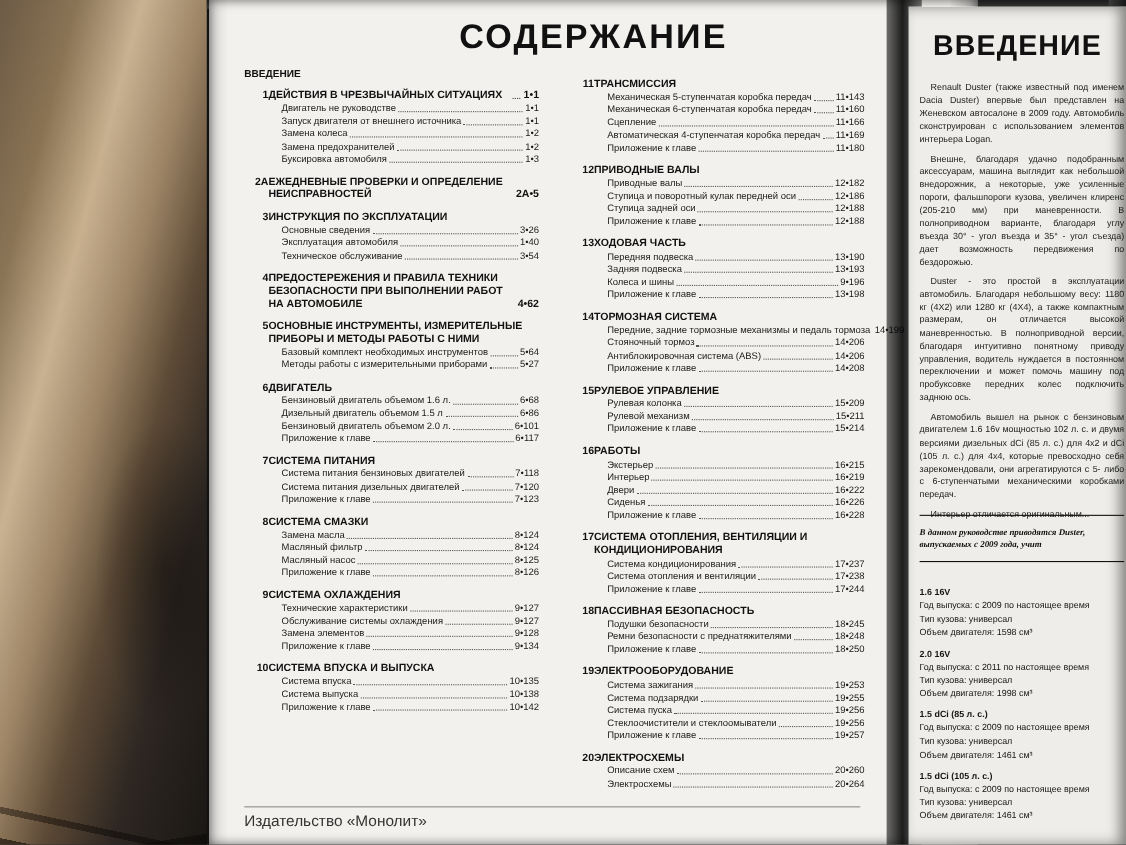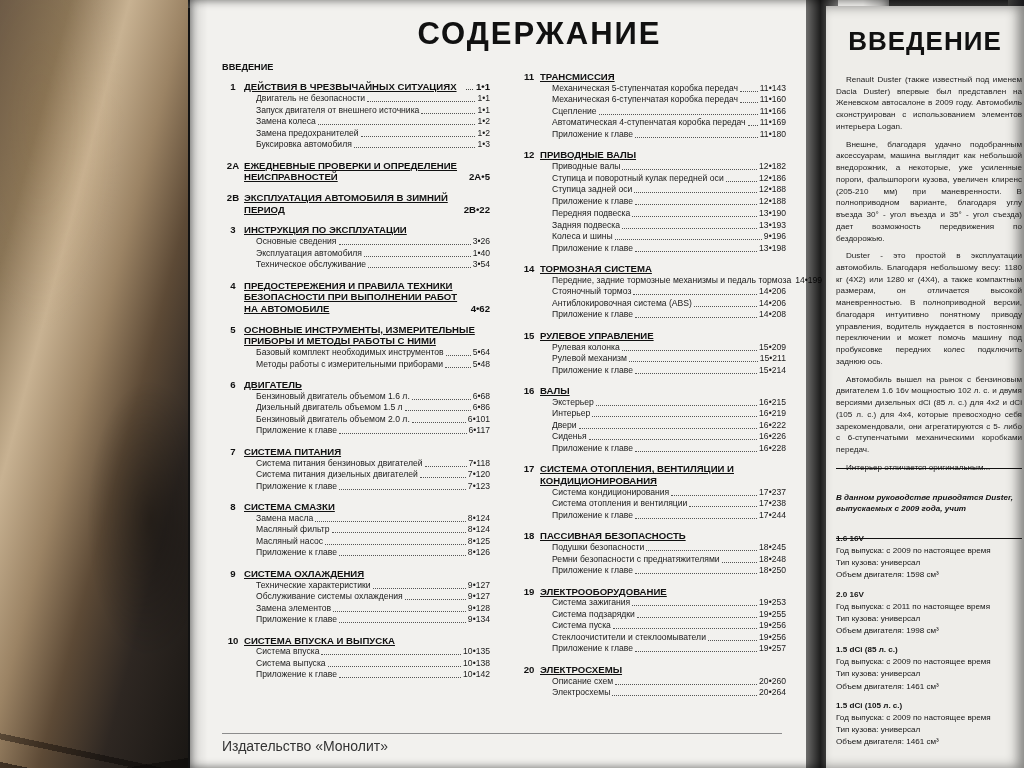--- a/index.html
+++ b/index.html
@@ -67,22 +67,22 @@
   .cols{position:absolute;left:32px;top:62px;width:560px;}
   .col{position:absolute;top:0;width:268px;}
   .col.left{left:0;}
   .col.right{left:296px;}
 
   .sec{margin-bottom:1px;}
   .sec-head{
     display:flex;align-items:flex-start;font-weight:bold;font-size:9.6px;
     color:#111;line-height:1.22;margin-top:9px;
   }
-  .sec-num{width:22px;flex:0 0 22px;text-align:center;}
-  .sec-title{flex:1 1 auto;text-decoration:underline;}
+  .sec-num{width:22px;flex:0 0 22px;text-align:right;}
+  .sec-title{flex:1 1 auto;}
   .sec-dots{flex:1 1 auto;border-bottom:1px dotted #444;margin:0 3px 3px 3px;height:8px;}
   .sec-page{flex:0 0 auto;font-weight:bold;font-size:9.6px;white-space:nowrap;}
   .sec-head .sec-title-wrap{display:flex;flex:1 1 auto;align-items:flex-end;}
 
   .row{
     display:flex;align-items:flex-end;font-size:8.6px;color:#1a1a1a;
     line-height:1.34;margin-left:34px;
   }
   .row .label{white-space:nowrap;}
   .row .dots{flex:1 1 auto;border-bottom:1px dotted #555;margin:0 2px 2.5px 2px;height:7px;}
@@ -101,21 +101,21 @@
   
   .r-title{
     position:absolute;left:0;right:0;top:20px;text-align:center;
     font-size:26px;font-weight:bold;letter-spacing:1px;color:#111;
   }
   .r-body{position:absolute;left:10px;top:68px;width:186px;font-size:8.1px;line-height:1.45;color:#1b1b1b;text-align:justify;}
   .r-body p{margin:0 0 6px 0;text-indent:10px;}
   .r-note{
     position:absolute;left:10px;top:462px;width:186px;
     border-top:1.6px solid #111;border-bottom:1.6px solid #111;
-    padding:23px 0;font-size:8.1px;font-style:italic;font-weight:bold;line-height:1.4;color:#111;
+    padding:9px 0;font-size:8.1px;font-style:italic;font-weight:bold;line-height:1.4;color:#111;font-family:Liberation Serif, serif;
   }
   .r-specs{position:absolute;left:10px;top:520px;width:186px;font-size:8.1px;line-height:1.5;color:#151515;}
   .r-specs .sp-h{font-weight:bold;margin-top:7px;}
 </style>
 </head>
 <body>
 
 <div class="page">
   <div class="bg-left"></div>
   <div class="bg-topstrip"></div>
@@ -131,21 +131,21 @@
             <div class="sec">
               <div class="sec-head">
                 <span class="sec-num">1</span>
                 <span class="sec-title-wrap">
                   <span class="sec-title">ДЕЙСТВИЯ В ЧРЕЗВЫЧАЙНЫХ СИТУАЦИЯХ</span>
                   <span class="sec-dots"></span>
                   <span class="sec-page">1•1</span>
                 </span>
               </div>
               <div class="row">
-                <span class="label">Двигатель не безопасности</span>
+                <span class="label">Двигатель не руководстве</span>
                 <span class="dots"></span>
                 <span class="pg">1•1</span>
               </div>
               <div class="row">
                 <span class="label">Запуск двигателя от внешнего источника</span>
                 <span class="dots"></span>
                 <span class="pg">1•1</span>
               </div>
               <div class="row">
                 <span class="label">Замена колеса</span>
@@ -168,30 +168,20 @@
                 <span class="sec-num">2A</span>
                 <span class="sec-title-wrap">
                   <span class="sec-title">ЕЖЕДНЕВНЫЕ ПРОВЕРКИ И ОПРЕДЕЛЕНИЕ НЕИСПРАВНОСТЕЙ</span>
                   <span class="sec-dots"></span>
                   <span class="sec-page">2A•5</span>
                 </span>
               </div>
             </div>
             <div class="sec">
               <div class="sec-head">
-                <span class="sec-num">2B</span>
-                <span class="sec-title-wrap">
-                  <span class="sec-title">ЭКСПЛУАТАЦИЯ АВТОМОБИЛЯ В ЗИМНИЙ ПЕРИОД</span>
-                  <span class="sec-dots"></span>
-                  <span class="sec-page">2B•22</span>
-                </span>
-              </div>
-            </div>
-            <div class="sec">
-              <div class="sec-head">
                 <span class="sec-num">3</span>
                 <span class="sec-title-wrap">
                   <span class="sec-title">ИНСТРУКЦИЯ ПО ЭКСПЛУАТАЦИИ</span>
                 </span>
               </div>
               <div class="row">
                 <span class="label">Основные сведения</span>
                 <span class="dots"></span>
                 <span class="pg">3•26</span>
               </div>
@@ -224,21 +214,21 @@
                 </span>
               </div>
               <div class="row">
                 <span class="label">Базовый комплект необходимых инструментов</span>
                 <span class="dots"></span>
                 <span class="pg">5•64</span>
               </div>
               <div class="row">
                 <span class="label">Методы работы с измерительными приборами</span>
                 <span class="dots"></span>
-                <span class="pg">5•48</span>
+                <span class="pg">5•27</span>
               </div>
             </div>
             <div class="sec">
               <div class="sec-head">
                 <span class="sec-num">6</span>
                 <span class="sec-title-wrap">
                   <span class="sec-title">ДВИГАТЕЛЬ</span>
                 </span>
               </div>
               <div class="row">
@@ -423,20 +413,26 @@
                 <span class="dots"></span>
                 <span class="pg">12•188</span>
               </div>
               <div class="row">
                 <span class="label">Приложение к главе</span>
                 <span class="dots"></span>
                 <span class="pg">12•188</span>
               </div>
             </div>
             <div class="sec">
+              <div class="sec-head">
+                <span class="sec-num">13</span>
+                <span class="sec-title-wrap">
+                  <span class="sec-title">ХОДОВАЯ ЧАСТЬ</span>
+                </span>
+              </div>
               <div class="row">
                 <span class="label">Передняя подвеска</span>
                 <span class="dots"></span>
                 <span class="pg">13•190</span>
               </div>
               <div class="row">
                 <span class="label">Задняя подвеска</span>
                 <span class="dots"></span>
                 <span class="pg">13•193</span>
               </div>
@@ -499,21 +495,21 @@
               <div class="row">
                 <span class="label">Приложение к главе</span>
                 <span class="dots"></span>
                 <span class="pg">15•214</span>
               </div>
             </div>
             <div class="sec">
               <div class="sec-head">
                 <span class="sec-num">16</span>
                 <span class="sec-title-wrap">
-                  <span class="sec-title">ВАЛЫ</span>
+                  <span class="sec-title">РАБОТЫ</span>
                 </span>
               </div>
               <div class="row">
                 <span class="label">Экстерьер</span>
                 <span class="dots"></span>
                 <span class="pg">16•215</span>
               </div>
               <div class="row">
                 <span class="label">Интерьер</span>
                 <span class="dots"></span>

